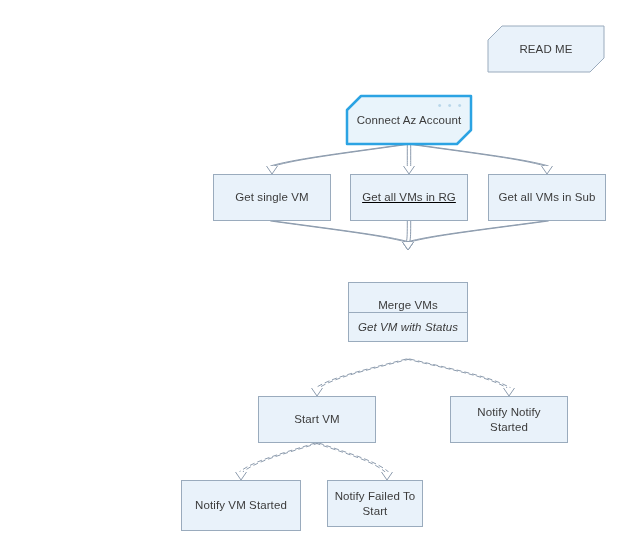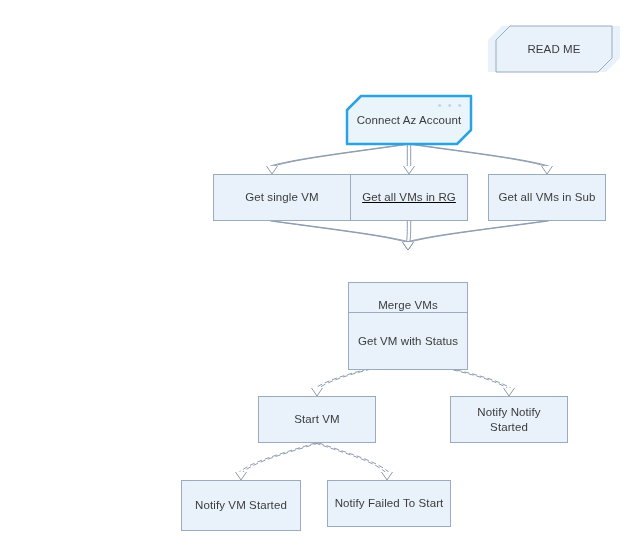--- a/index.html
+++ b/index.html
@@ -135,56 +135,56 @@
         <path d="M 318.7 443 C 276.9 455.95, 256.38 461.5, 242.7 472" fill="none" stroke="#8d9cae" stroke-width="1" stroke-dasharray="5 3"></path>
         <path d="M 235.5 472 L 241 480 L 246.5 472" fill="#ffffff" stroke="#8d9cae" stroke-width="1" stroke-linejoin="miter"></path>
       </g>
       <g>
         <path d="M 315.3 443 C 353.8 455.95, 372.7 461.5, 385.3 472" fill="none" stroke="#8d9cae" stroke-width="1" stroke-dasharray="5 3"></path>
         <path d="M 318.7 443 C 357.2 455.95, 376.09999999999997 461.5, 388.7 472" fill="none" stroke="#8d9cae" stroke-width="1" stroke-dasharray="5 3"></path>
         <path d="M 381.5 472 L 387 480 L 392.5 472" fill="#ffffff" stroke="#8d9cae" stroke-width="1" stroke-linejoin="miter"></path>
       </g>
     </svg>
   <div id="node-layer">
-      <div class="node cut-corner" style="left: 488px; top: 26px; width: 132px; height: 46px;">
+      <div class="node cut-corner" style="left: 488px; top: 26px; width: 116px; height: 46px;">
         <div class="shape-bg"></div>
         <svg class="shape-outline" viewBox="0 0 116 46">
           <path d="M 14 0 L 116 0 L 116 32 L 102 46 L 0 46 L 0 14 Z" fill="none" stroke="#9aabbd" stroke-width="1" stroke-linejoin="round"></path>
         </svg>
         <span class="label">READ ME</span>
       </div>
       <div class="node cut-corner selected" style="left: 347px; top: 96px; width: 124px; height: 48px;">
         <div class="shape-bg"></div>
         <svg class="shape-outline" viewBox="0 0 124 48">
           <path d="M 14 0 L 124 0 L 124 34 L 110 48 L 0 48 L 0 14 Z" fill="none" stroke="#2ba3e3" stroke-width="2.5" stroke-linejoin="round"></path>
         </svg>
         <span class="ellipsis-badge">• • •</span>
         <span class="label">Connect Az Account</span>
       </div>
-      <div class="node" style="left: 213px; top: 174px; width: 138px; height: 47px;">
+      <div class="node" style="left: 213px; top: 174px; width: 118px; height: 47px;">
         <span class="label">Get single VM</span>
       </div>
       <div class="node" style="left: 350px; top: 174px; width: 118px; height: 47px; text-decoration: underline;">
         <span class="label">Get all VMs in RG</span>
       </div>
       <div class="node" style="left: 488px; top: 174px; width: 118px; height: 47px;">
         <span class="label">Get all VMs in Sub</span>
       </div>
       <div class="node" style="left: 348px; top: 250px; width: 120px; height: 47px; margin-top: 32px;">
         <span class="label">Merge VMs</span>
       </div>
-      <div class="node" style="left: 348px; top: 312px; width: 120px; height: 58px;">
+      <div class="node" style="left: 348px; top: 312px; width: 120px; height: 30px; font-style: italic;">
         <span class="label">Get VM with Status</span>
       </div>
       <div class="node" style="left: 258px; top: 396px; width: 118px; height: 47px;">
         <span class="label">Start VM</span>
       </div>
       <div class="node" style="left: 450px; top: 396px; width: 118px; height: 47px;">
         <span class="label">Notify Notify Started</span>
       </div>
       <div class="node" style="left: 181px; top: 480px; width: 120px; height: 51px;">
         <span class="label">Notify VM Started</span>
       </div>
-      <div class="node" style="left: 327px; top: 480px; width: 124px; height: 47px;">
+      <div class="node" style="left: 327px; top: 480px; width: 96px; height: 47px;">
         <span class="label">Notify Failed To Start</span>
       </div>
     </div>
 </div>
 
 </body></html>

